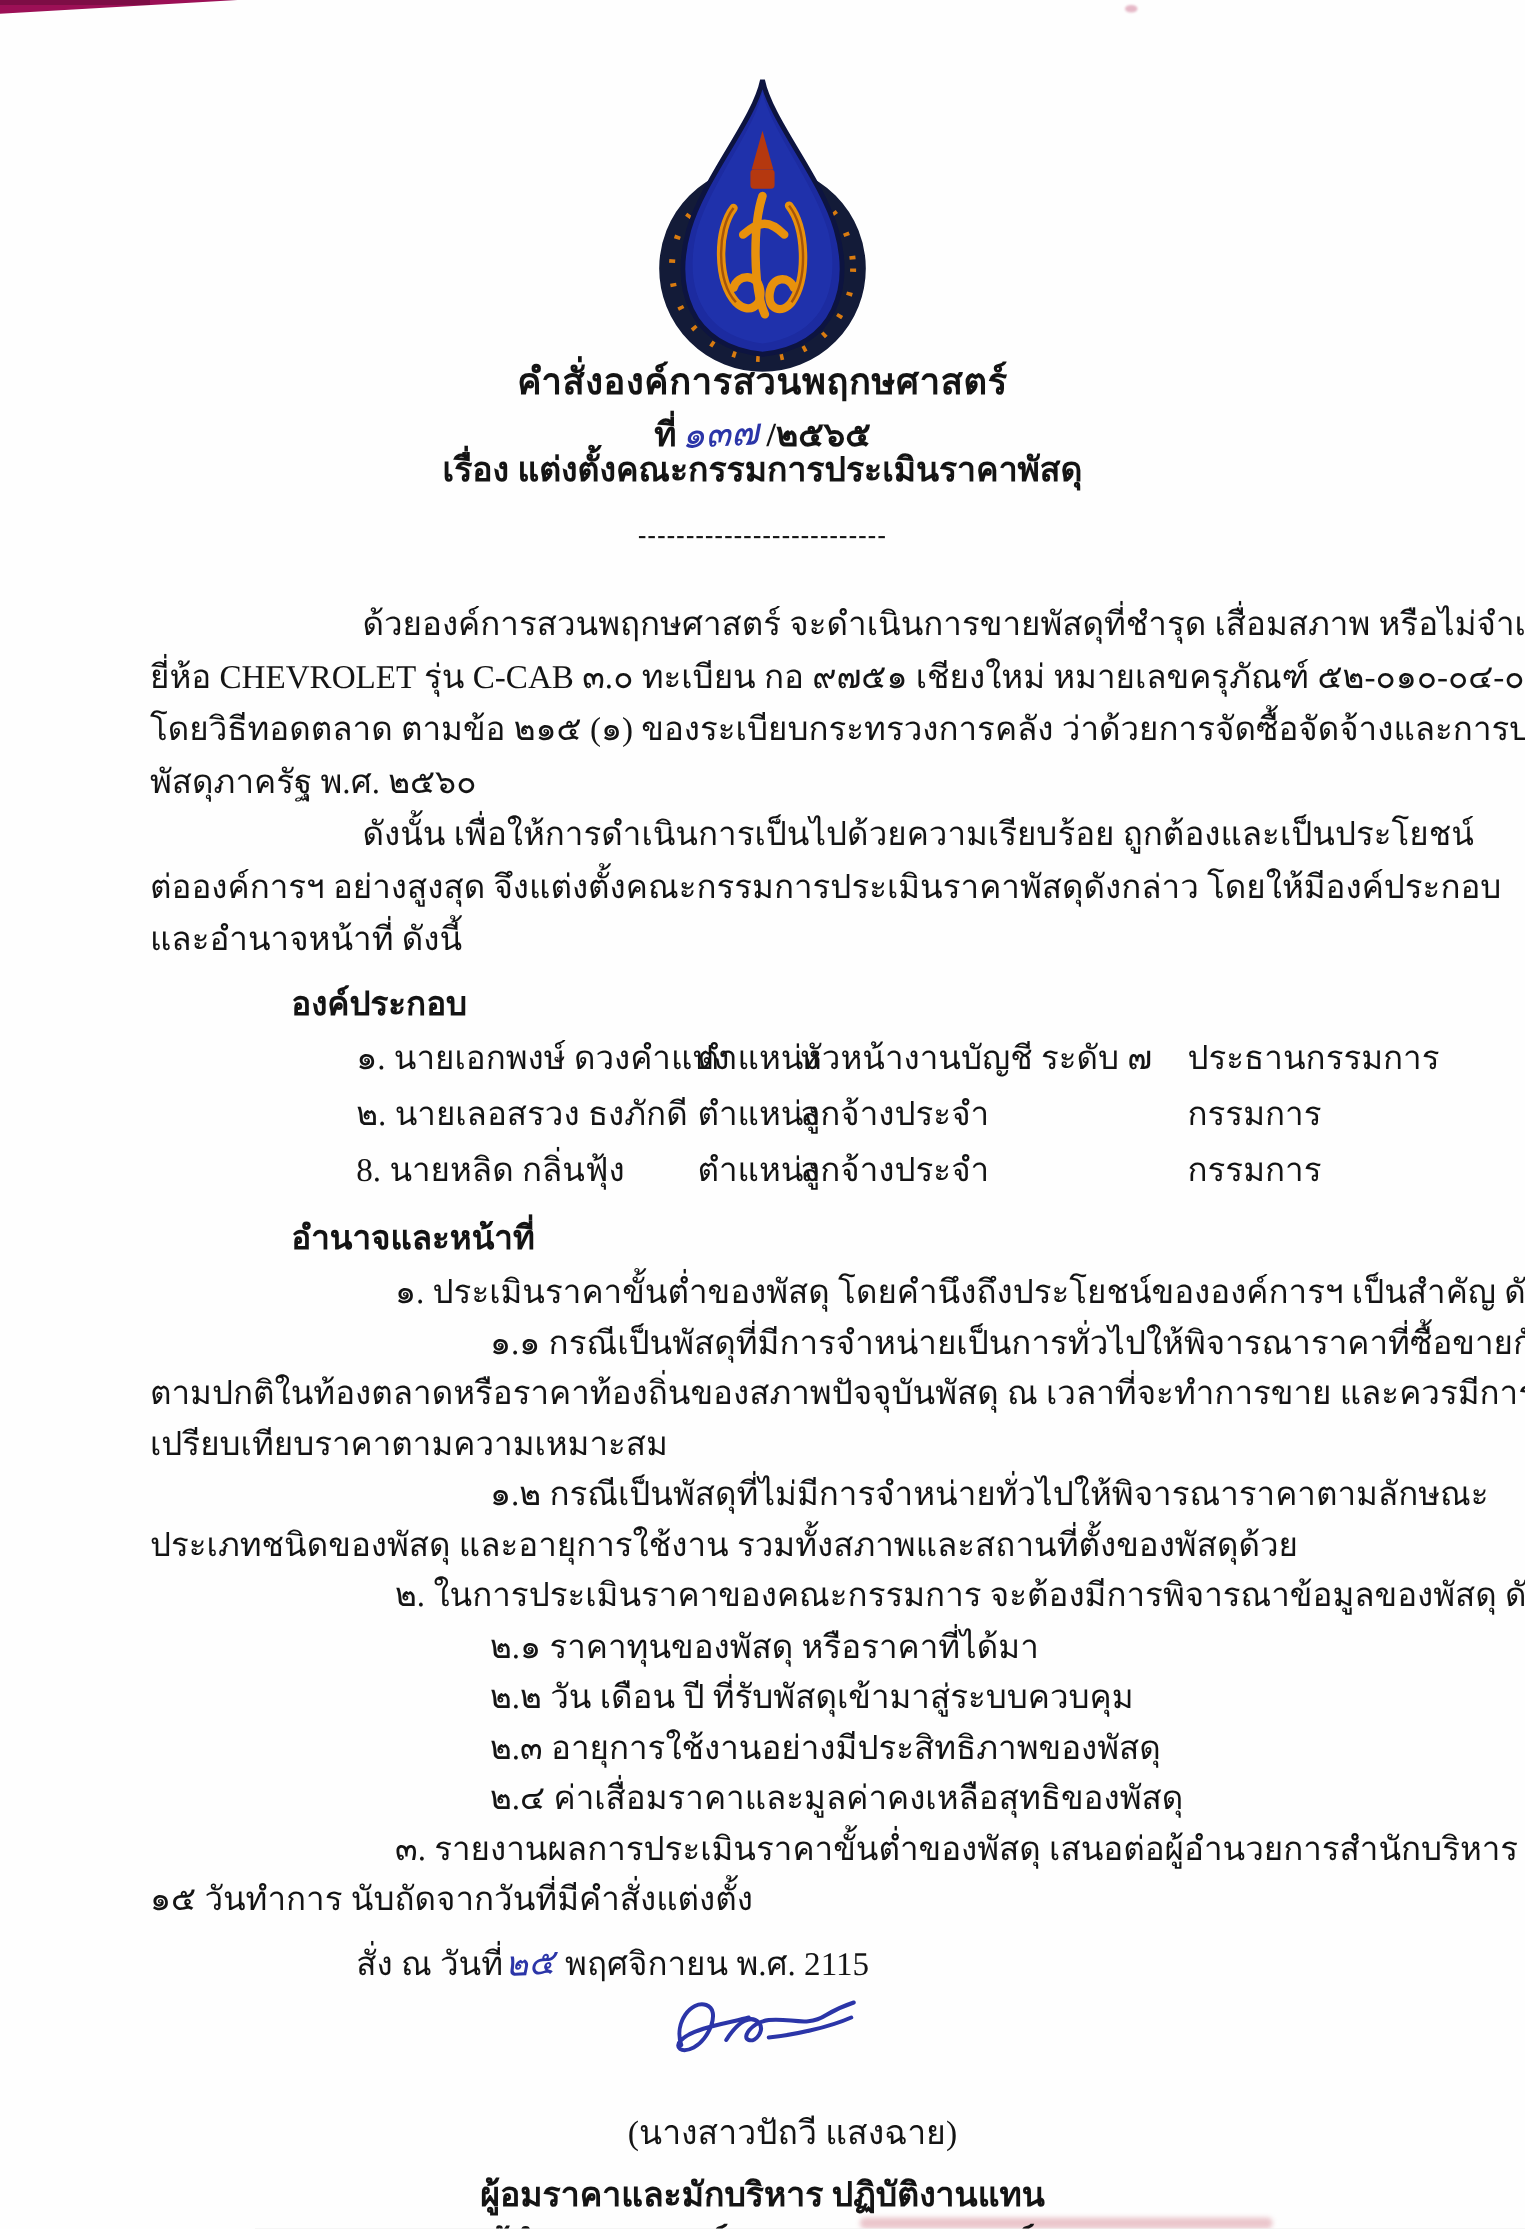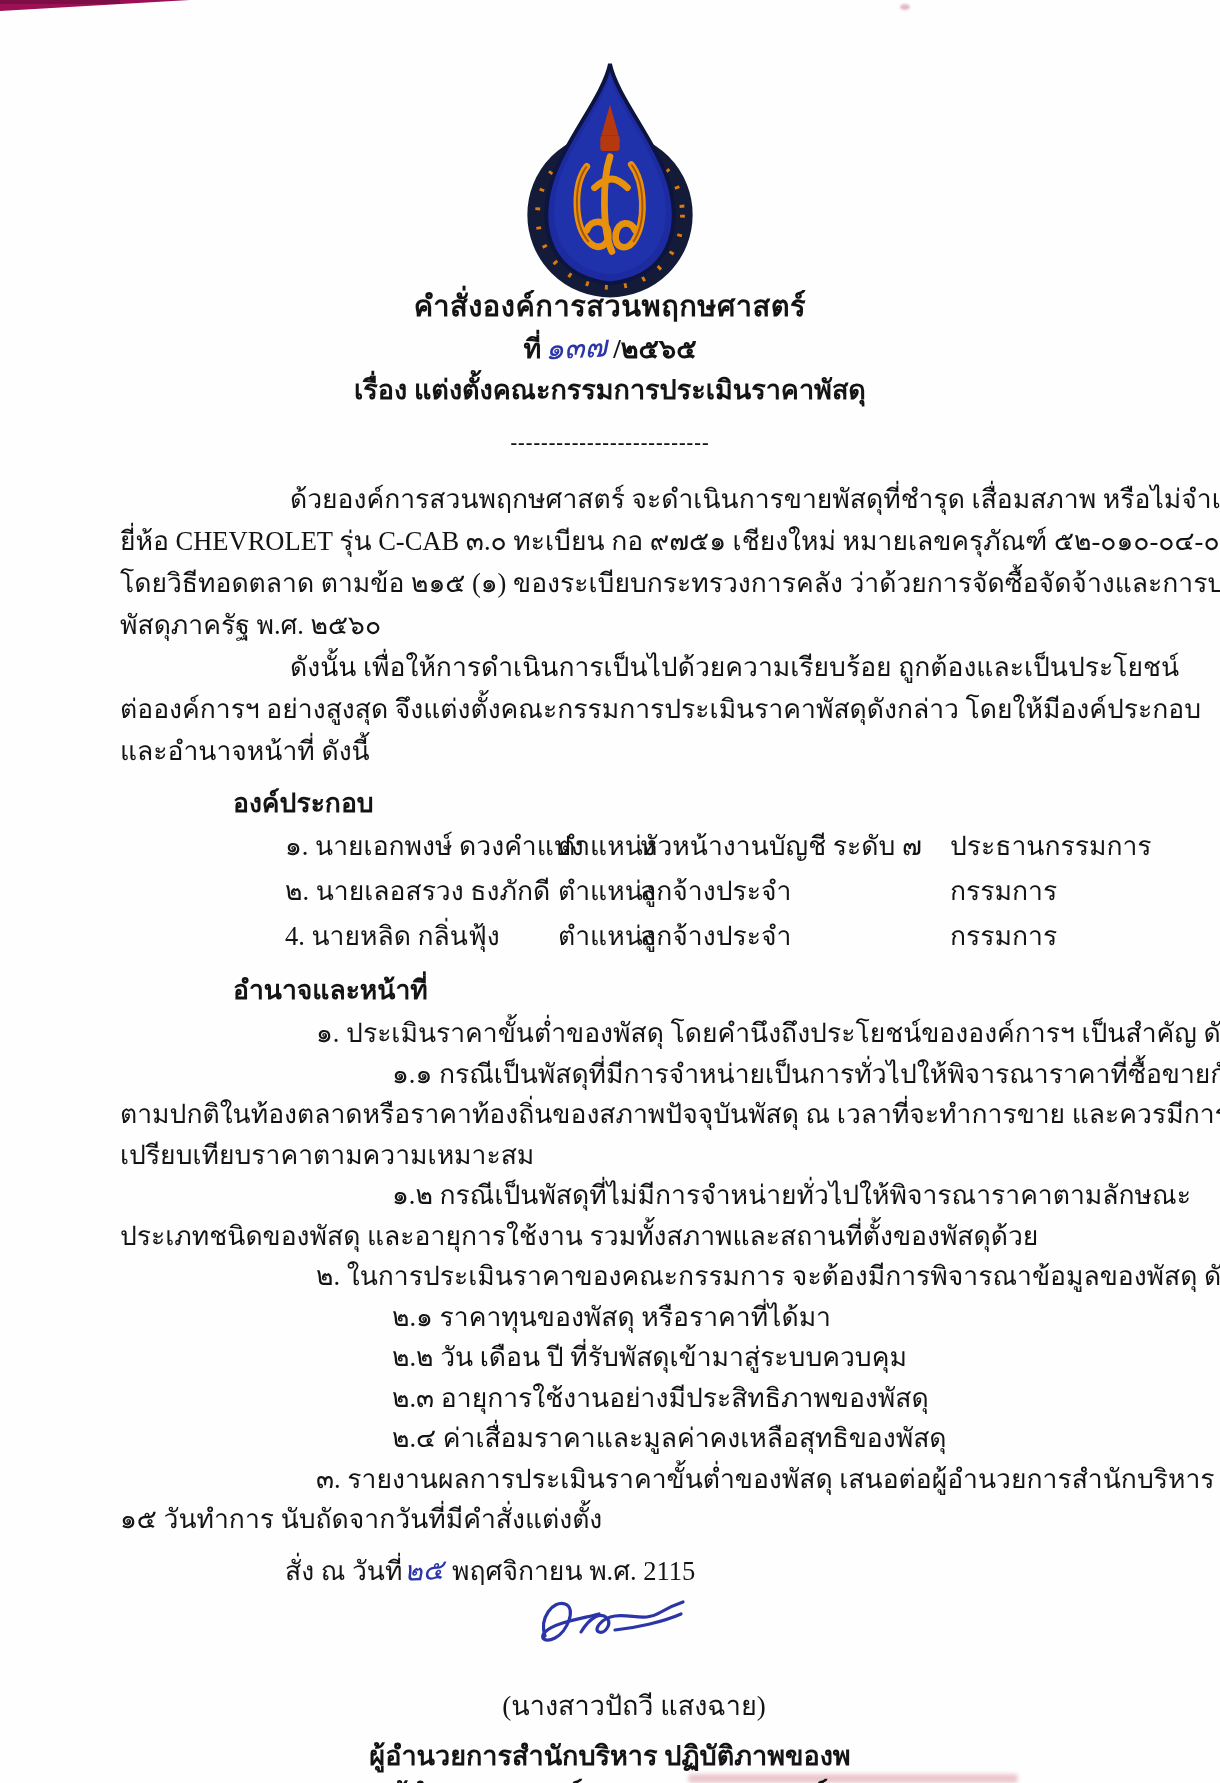--- a/index.html
+++ b/index.html
@@ -37,21 +37,21 @@
   .title-block{position:absolute;top:292px;left:0;width:100%;text-align:center;line-height:1;}
   .doc-title{font-size:29px;font-weight:700;letter-spacing:.5px;}
   .doc-number{margin-top:12px;font-size:27px;font-weight:700;}
   .hand{
     color:#2b35a8;
     font-family:"DejaVu Sans","Liberation Sans",sans-serif;
     font-style:italic;font-weight:400;font-size:30px;
     display:inline-block;transform:rotate(-3deg);
     margin:0 6px 0 4px;
   }
-  .doc-subject{margin-top:14px;font-size:27px;font-weight:700;}
+  .doc-subject{margin-top:0;font-size:27px;font-weight:700;}
   .doc-divider{margin-top:28px;font-size:20px;font-weight:700;letter-spacing:1px;}
   
   .content{
     position:absolute;top:478px;left:120px;width:1008px;
     font-size:26.5px;line-height:42px;white-space:nowrap;
   }
   .indent-first{padding-left:170px;}
   .sec-head{font-weight:700;margin-left:113px;margin-top:10px;}
   .members{display:grid;grid-template-columns:273px 82px 310px auto;margin-left:165px;line-height:45px;}
   .duties{margin-top:2px;line-height:40.5px;}
@@ -132,21 +132,21 @@
       <div>๑. นายเอกพงษ์ ดวงคำแปง</div>
       <div>ตำแหน่ง</div>
       <div>หัวหน้างานบัญชี ระดับ ๗</div>
       <div>ประธานกรรมการ</div>
 
       <div>๒. นายเลอสรวง ธงภักดี</div>
       <div>ตำแหน่ง</div>
       <div>ลูกจ้างประจำ</div>
       <div>กรรมการ</div>
 
-      <div>4. นายหลิด กลิ่นฟุ้ง</div>
+      <div>8. นายหลิด กลิ่นฟุ้ง</div>
       <div>ตำแหน่ง</div>
       <div>ลูกจ้างประจำ</div>
       <div>กรรมการ</div>
     </div>
 
     <div class="sec-head">อำนาจและหน้าที่</div>
 
     <div class="duties">
       <div class="ind1">๑. ประเมินราคาขั้นต่ำของพัสดุ โดยคำนึงถึงประโยชน์ขององค์การฯ เป็นสำคัญ ดังนี้</div>
       <div class="ind2">๑.๑ กรณีเป็นพัสดุที่มีการจำหน่ายเป็นการทั่วไปให้พิจารณาราคาที่ซื้อขายกัน</div>
@@ -172,18 +172,18 @@
   <div class="sign-block">
     <svg class="sig-svg" width="190" height="78" viewBox="0 0 190 78">
       <g fill="none" stroke="#2b35a8" stroke-width="3.2" stroke-linecap="round">
         <path d="M30 48 C 24 30, 38 12, 50 16 C 62 20, 52 44, 40 50 C 30 55, 24 50, 30 44 C 40 34, 70 30, 84 26"></path>
         <path d="M66 44 C 76 28, 86 24, 92 30 C 97 36, 90 46, 84 44 C 78 42, 86 30, 100 28 C 118 26, 130 34, 146 24 C 156 18, 162 16, 168 14"></path>
         <path d="M100 42 C 120 40, 148 34, 166 26"></path>
       </g>
     </svg>
     <div class="sig-name">(นางสาวปัถวี แสงฉาย)</div>
     <div class="sig-title">
-      <div>ผู้อำนวยการสำนักบริหาร ปฏิบัติภาพของพ</div>
+      <div>ผู้อมราคาและมักบริหาร ปฏิบัติงานแทน</div>
       <div>ผู้อำนวยการองค์การสวนพฤกษศาสตร์</div>
     </div>
   </div>
 
 </div>
 
 </body></html>

